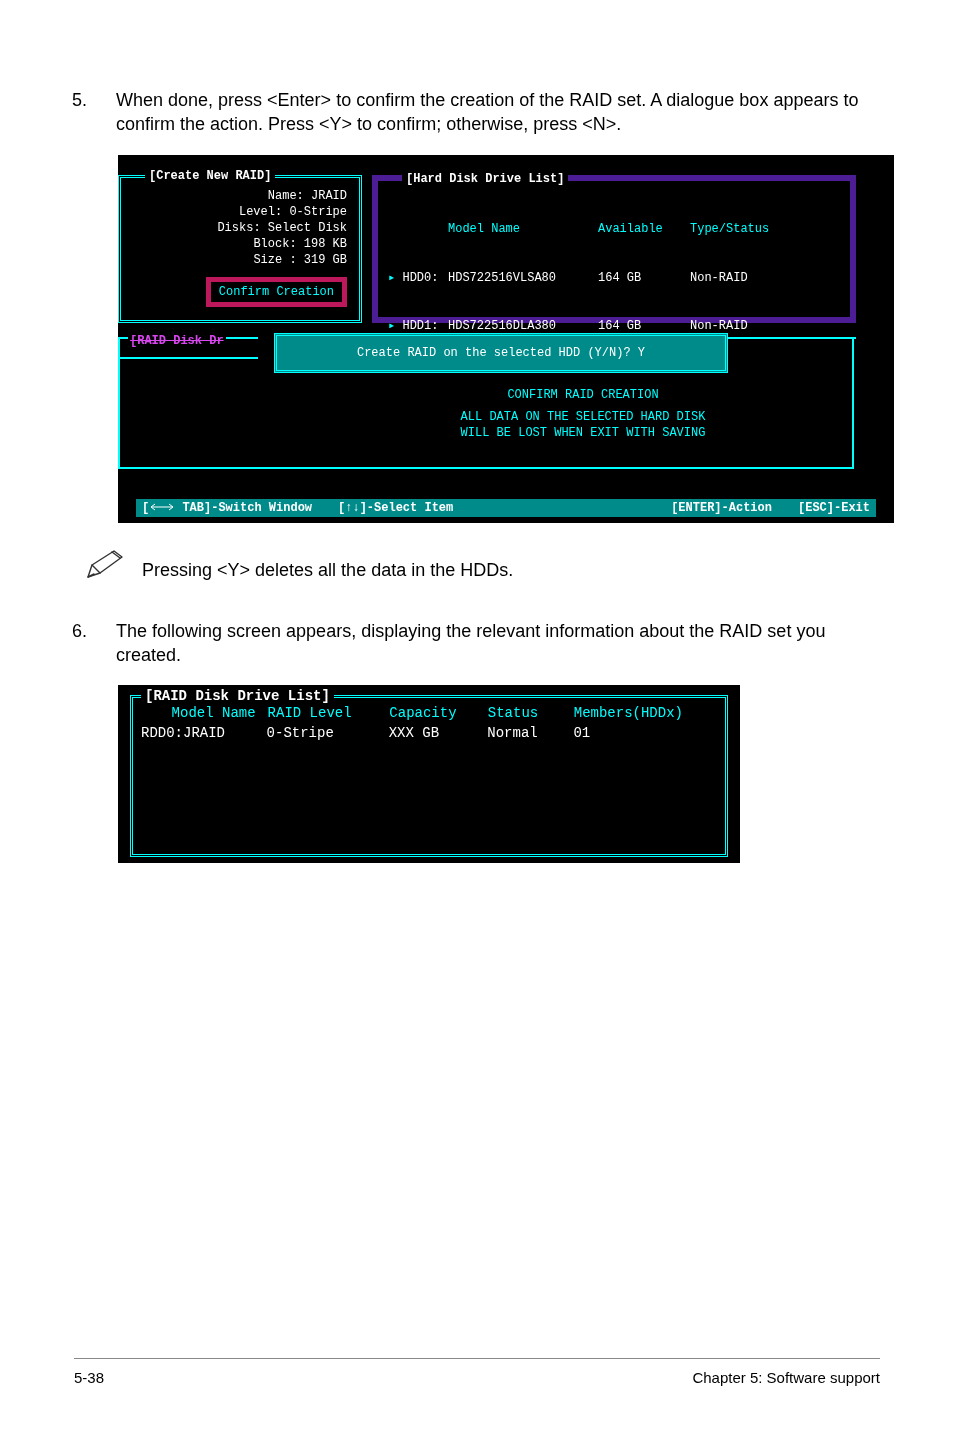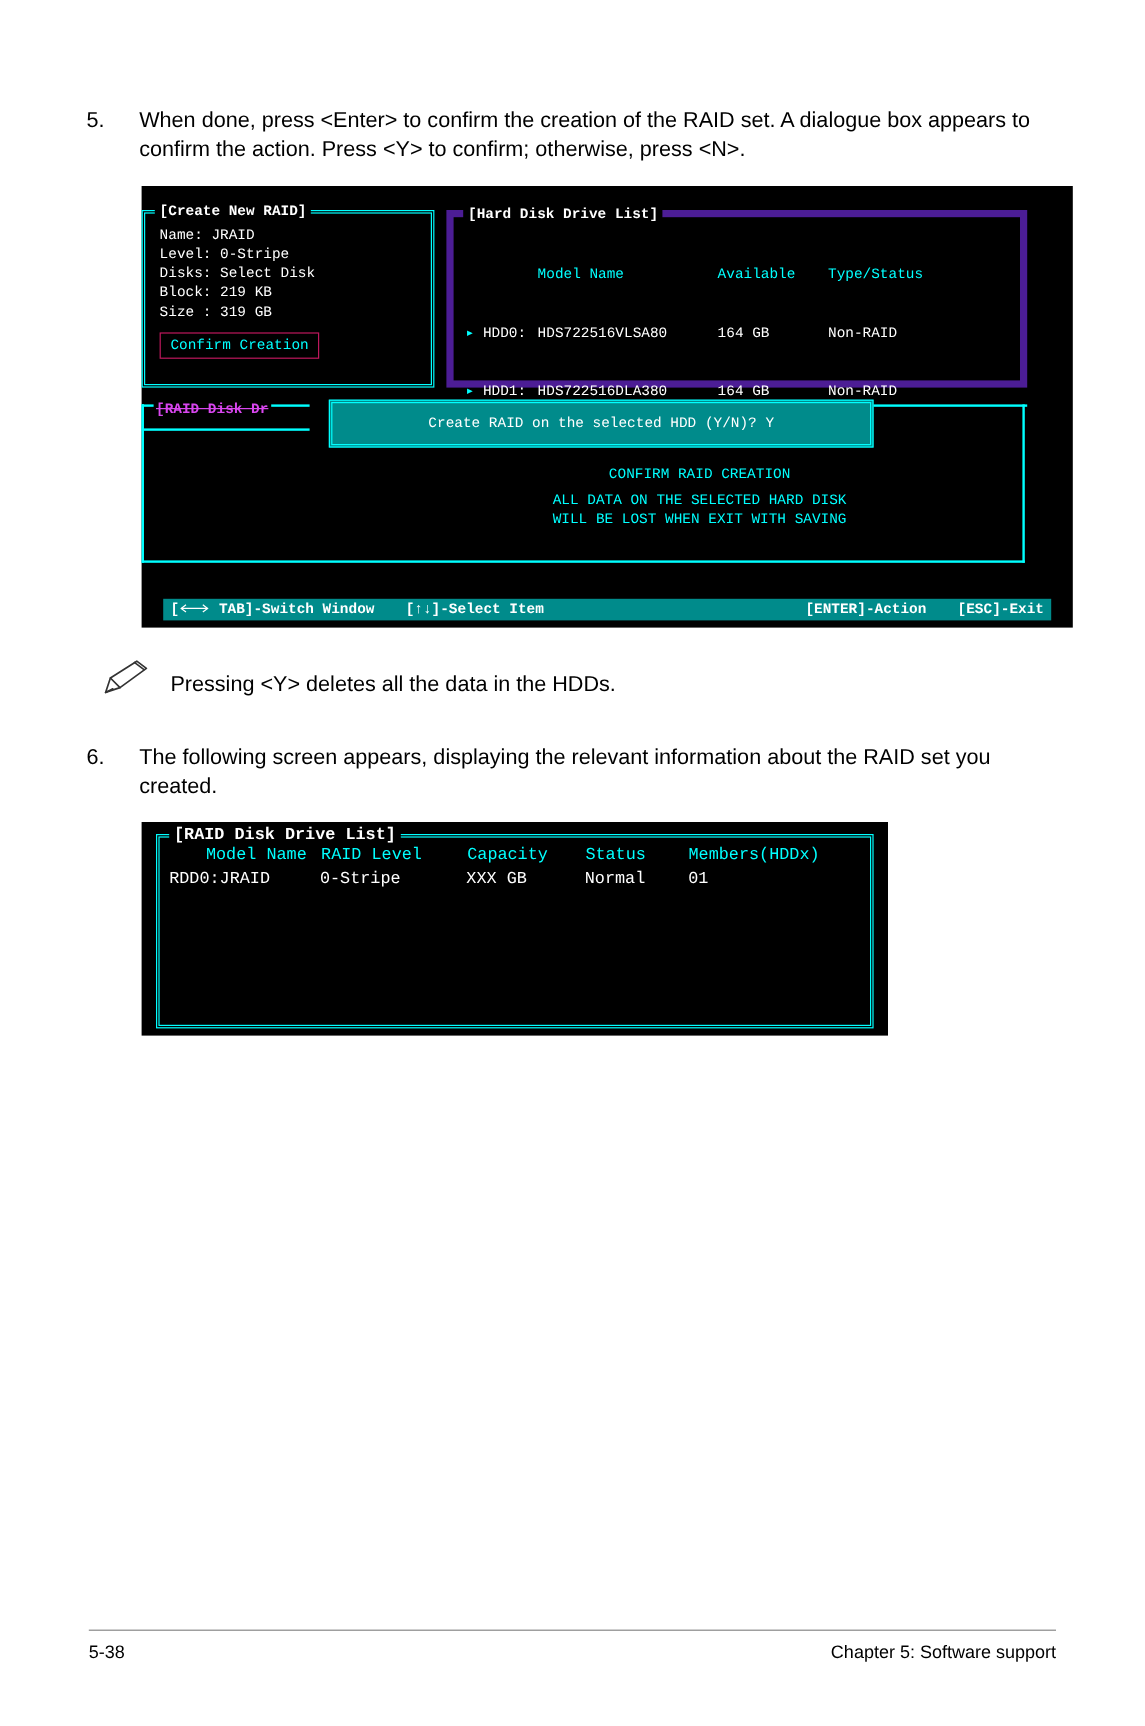--- a/index.html
+++ b/index.html
@@ -18,25 +18,25 @@
     margin: 12px 0 24px 46px;
     padding: 14px 0 6px 0;
     font-family: "Courier New", monospace;
     font-size: 12px;
     color: #fff;
     position: relative;
   }
   .bios-inner { padding: 0 18px; position: relative; height: 330px; }
 
   .panel { position: absolute; border: 6px solid #4c1d95; }
-  .panel .title { position: absolute; top: -9px; left: 8px; background: #000; padding: 0 4px; color: #fff; font-weight: bold; }
+  .panel .title { position: absolute; top: -9px; left: 24px; background: #000; padding: 0 4px; color: #fff; font-weight: bold; }
 
   .p-create { left: 0; top: 6px; width: 244px; height: 148px; border: 3px double #0ff; }
-  .p-create .body { padding: 10px 12px; color: #fff; line-height: 1.35; }
-  .confirm-box { border: 1px solid #be185d; display: inline-block; padding: 2px 8px; margin-top: 8px; color:#0ff;}
+  .p-create .body { padding: 10px 12px; color: #fff; line-height: 1.35; text-align: right; }
+  .confirm-box { border: 5px solid #be185d; display: inline-block; padding: 2px 8px; margin-top: 8px; color:#0ff;}
 
   .p-hdd { left: 254px; top: 6px; width: 484px; height: 148px; }
   .p-hdd .body { padding: 8px 10px; line-height: 1.35; white-space: pre; }
   .cyan { color: #0ff; }
   .p-hdd-head { display:flex; }
   .p-hdd-row { display:flex; }
   .col-m { width:150px;}
   .col-a { width:92px;}
   .col-t { width:90px;}
   .col-d { width:60px; text-align:left;}
@@ -97,21 +97,21 @@
 
   <div class="bios">
     <div class="bios-inner">
 
       <div class="panel p-create">
         <span class="title">[Create New RAID]</span>
         <div class="body">
           <div>Name:  JRAID</div>
           <div>Level: 0-Stripe</div>
           <div>Disks: Select Disk</div>
-          <div>Block: 219 KB</div>
+          <div>Block: 198 KB</div>
           <div>Size : 319 GB</div>
           <div class="confirm-box">Confirm Creation</div>
         </div>
       </div>
 
       <div class="panel p-hdd">
         <span class="title">[Hard Disk Drive List]</span>
         <div class="body">
           <div class="p-hdd-head cyan">
             <span class="col-d"></span>

